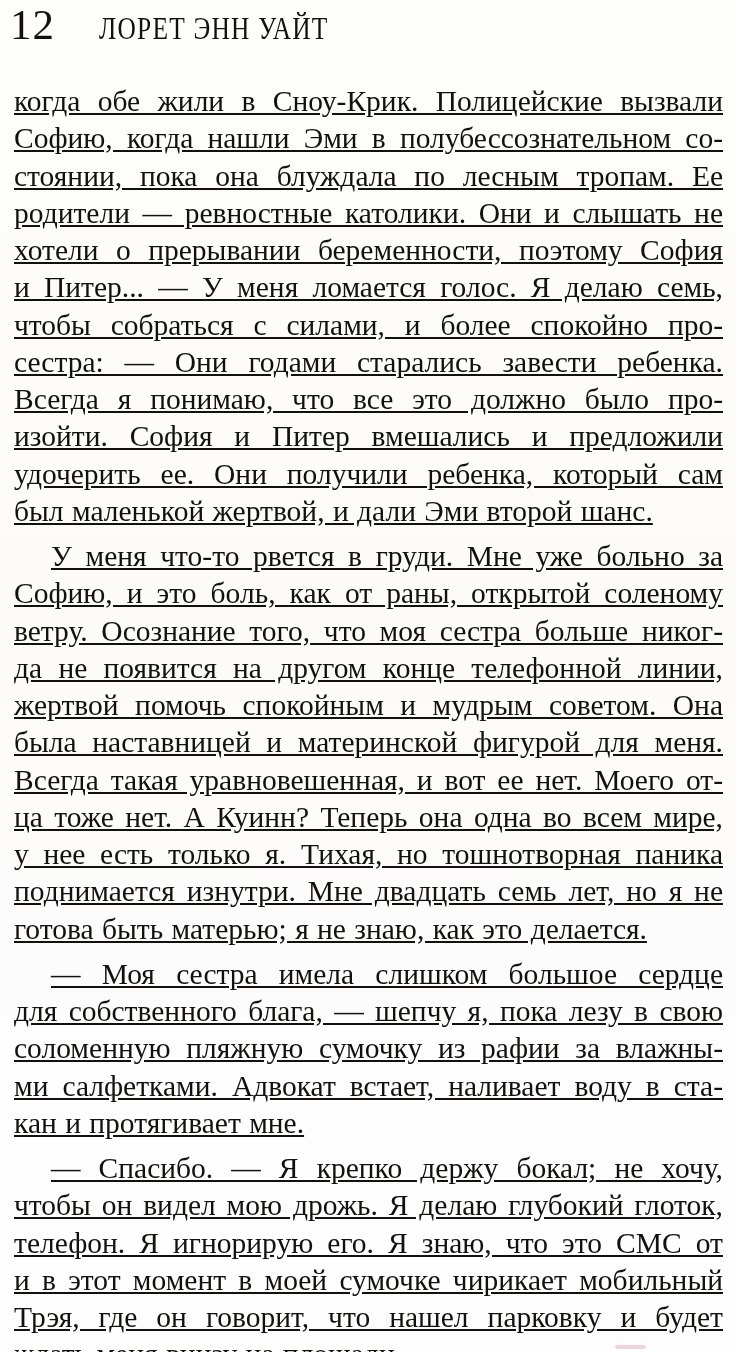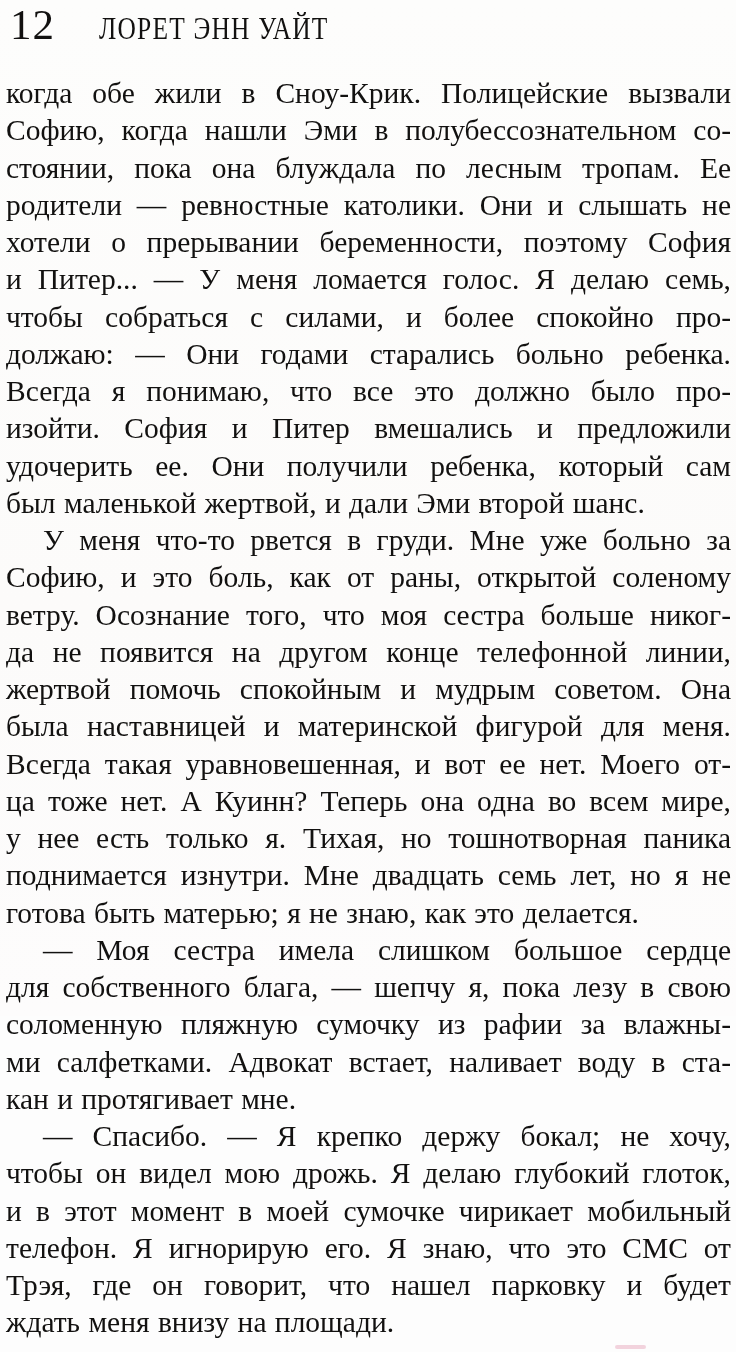--- a/index.html
+++ b/index.html
@@ -44,21 +44,21 @@
   }
   .textbody {
     position: absolute;
     top: 75px;
     left: 6px;
     right: 5px;
     font-size: 29.5px;
     line-height: 37.25px;
     word-spacing: 1px;
   }
-  .para { margin: 0; }
+  .para { margin: 8px; text-decoration: underline; }
   .tline {
     text-align: justify;
     text-align-last: justify;
     white-space: normal;
   }
   .tline.last {
     text-align-last: left;
   }
   .tline.first-indent {
     padding-left: 37px;
@@ -84,21 +84,21 @@
 
   <div class="textbody" id="text-body">
       <div class="para">
         <div class="tline">когда обе жили в Сноу-Крик. Полицейские вызвали</div>
         <div class="tline">Софию, когда нашли Эми в полубессознательном со-</div>
         <div class="tline">стоянии, пока она блуждала по лесным тропам. Ее</div>
         <div class="tline">родители — ревностные католики. Они и слышать не</div>
         <div class="tline">хотели о прерывании беременности, поэтому София</div>
         <div class="tline">и Питер... — У меня ломается голос. Я делаю семь,</div>
         <div class="tline">чтобы собраться с силами, и более спокойно про-</div>
-        <div class="tline">должаю: — Они годами старались больно ребенка.</div>
+        <div class="tline">сестра: — Они годами старались завести ребенка.</div>
         <div class="tline">Всегда я понимаю, что все это должно было про-</div>
         <div class="tline">изойти. София и Питер вмешались и предложили</div>
         <div class="tline">удочерить ее. Они получили ребенка, который сам</div>
         <div class="tline last">был маленькой жертвой, и дали Эми второй шанс.</div>
       </div>
       <div class="para">
         <div class="tline first-indent">У меня что-то рвется в груди. Мне уже больно за</div>
         <div class="tline">Софию, и это боль, как от раны, открытой соленому</div>
         <div class="tline">ветру. Осознание того, что моя сестра больше никог-</div>
         <div class="tline">да не появится на другом конце телефонной линии,</div>
@@ -113,21 +113,21 @@
       <div class="para">
         <div class="tline first-indent">— Моя сестра имела слишком большое сердце</div>
         <div class="tline">для собственного блага, — шепчу я, пока лезу в свою</div>
         <div class="tline">соломенную пляжную сумочку из рафии за влажны-</div>
         <div class="tline">ми салфетками. Адвокат встает, наливает воду в ста-</div>
         <div class="tline last">кан и протягивает мне.</div>
       </div>
       <div class="para">
         <div class="tline first-indent">— Спасибо. — Я крепко держу бокал; не хочу,</div>
         <div class="tline">чтобы он видел мою дрожь. Я делаю глубокий глоток,</div>
+        <div class="tline">телефон. Я игнорирую его. Я знаю, что это СМС от</div>
         <div class="tline">и в этот момент в моей сумочке чирикает мобильный</div>
-        <div class="tline">телефон. Я игнорирую его. Я знаю, что это СМС от</div>
         <div class="tline">Трэя, где он говорит, что нашел парковку и будет</div>
         <div class="tline last">ждать меня внизу на площади.</div>
       </div>
     </div>
 
   <div class="pink-mark" style="background: rgb(240, 203, 215);"></div>
 </div>
 
 </body></html>

